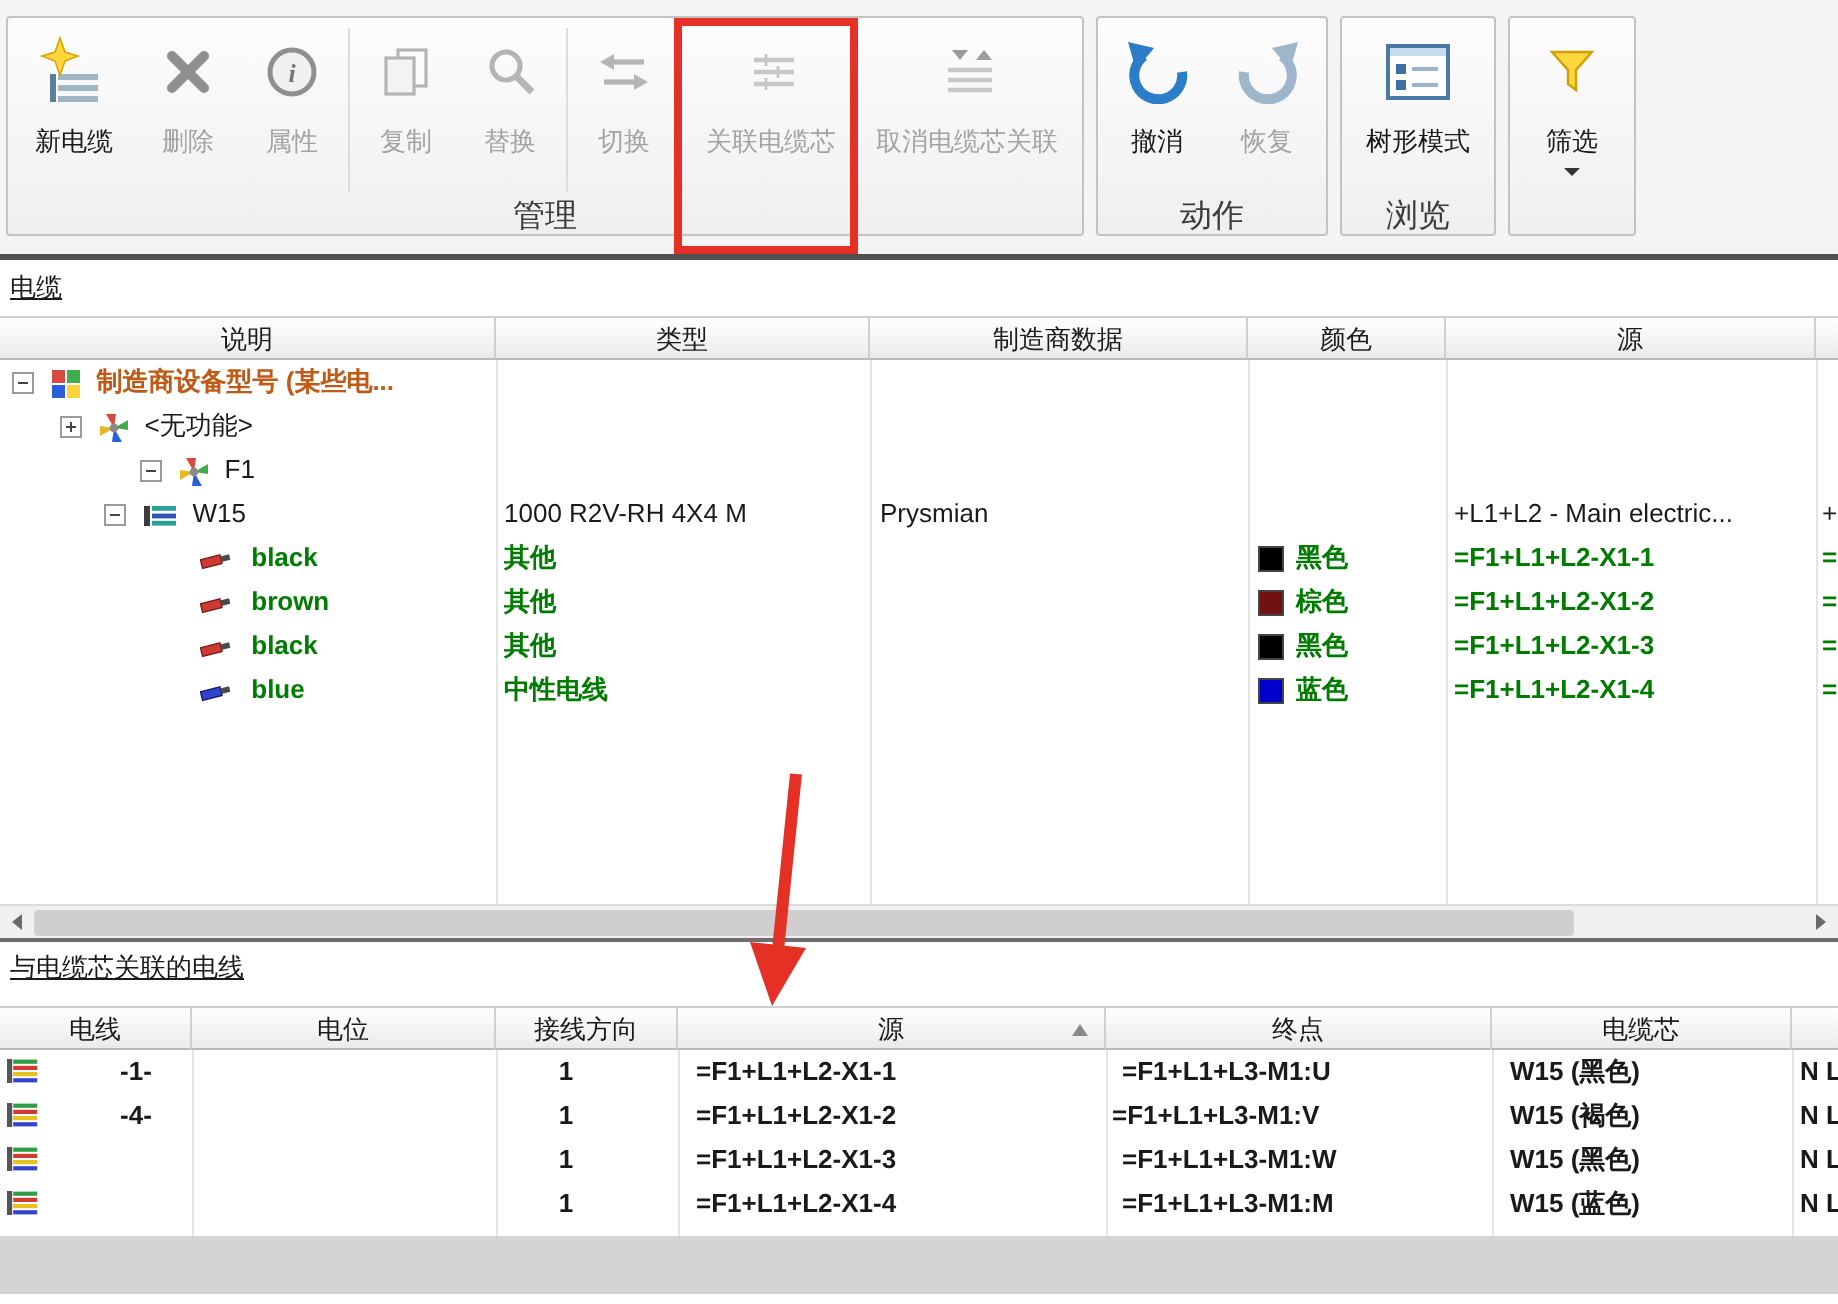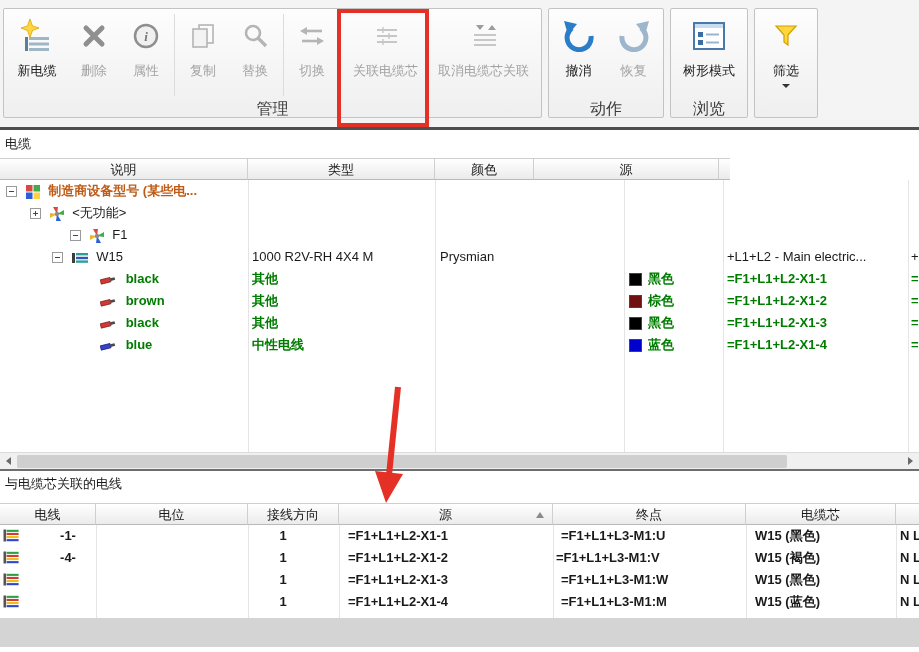--- a/index.html
+++ b/index.html
@@ -13,21 +13,21 @@
   .rgroup-lbl{height:17px;line-height:17px;text-align:center;font-size:16px;color:#3c3c3c;}
   .rbtn{display:flex;flex-direction:column;align-items:center;padding:3px 2px 0;cursor:default;box-sizing:border-box;flex-shrink:0;}
   .rbtn .ric{height:46px;display:flex;align-items:center;justify-content:center;}
   .rbtn .rlb{font-size:13px;white-space:nowrap;margin-top:3px;color:#1a1a1a;}
   .rbtn.disabled .rlb{color:#a3a3a3;}
   .rsep{width:1px;background:#dcdcdc;margin:4px 2px;flex-shrink:0;}
   .drop-arrow{width:0;height:0;border-left:4px solid transparent;border-right:4px solid transparent;border-top:4px solid #333;margin-top:4px;}
   .bw-new{width:62px}.bw-sm{width:52px}.bw-link{width:85px}.bw-unlink{width:111px}.bw-undo{width:55px}.bw-tree{width:72px}.bw-filter{width:58px}
 
   
-  .panel-title{position:absolute;left:0;width:743px;background:#fff;padding-left:5px;box-sizing:border-box;white-space:nowrap;}
+  .panel-title{position:absolute;left:0;width:743px;background:#fff;padding-left:5px;box-sizing:border-box;white-space:nowrap;text-decoration:underline;}
   .thead{position:absolute;left:0;width:919px;height:22px;display:flex;}
   .th{height:22px;line-height:21px;text-align:center;background:linear-gradient(#ffffff,#ebebeb);border-right:1px solid #cfcfcf;border-top:1px solid #cfcfcf;border-bottom:1px solid #b9b9b9;box-sizing:border-box;position:relative;flex-shrink:0;}
   .tbody{position:absolute;left:0;width:919px;background:#fff;}
   .vline{position:absolute;top:0;bottom:0;width:1px;background:#e4e4e4;}
   .trow{position:relative;height:22px;line-height:22px;white-space:nowrap;}
   .cell{position:absolute;top:0;height:22px;line-height:22px;white-space:nowrap;}
   .green{color:#007d00;font-weight:bold;}
   .vendor-text{color:#bf5b16;font-weight:bold;}
   .bold{font-weight:bold;}
   .exp{display:inline-block;width:9px;height:9px;border:1px solid #9a9a9a;background:#fff;position:relative;vertical-align:middle;margin-right:5px;box-sizing:content-box;}
@@ -203,20 +203,21 @@
       <div class="rgroup-lbl"></div>
     </div>
 
   </div>
 
   <div class="panel-title" style="top:130px;height:28px;line-height:28px;">电缆</div>
 
   <div class="thead" style="top:158px;">
     <div class="th" style="width:248px;">说明</div>
     <div class="th" style="width:187px;">类型</div>
+    <div class="th" style="width:189px;">制造商数据</div>
     <div class="th" style="width:99px;">颜色</div>
     <div class="th" style="width:185px;">源</div>
     <div class="th" style="width:11px;border-right:none;"></div>
   </div>
 
   <div class="tbody" style="top:180px;height:272px;">
     <div class="vline" style="left:248px;"></div>
     <div class="vline" style="left:435px;"></div>
     <div class="vline" style="left:624px;"></div>
     <div class="vline" style="left:723px;"></div>

